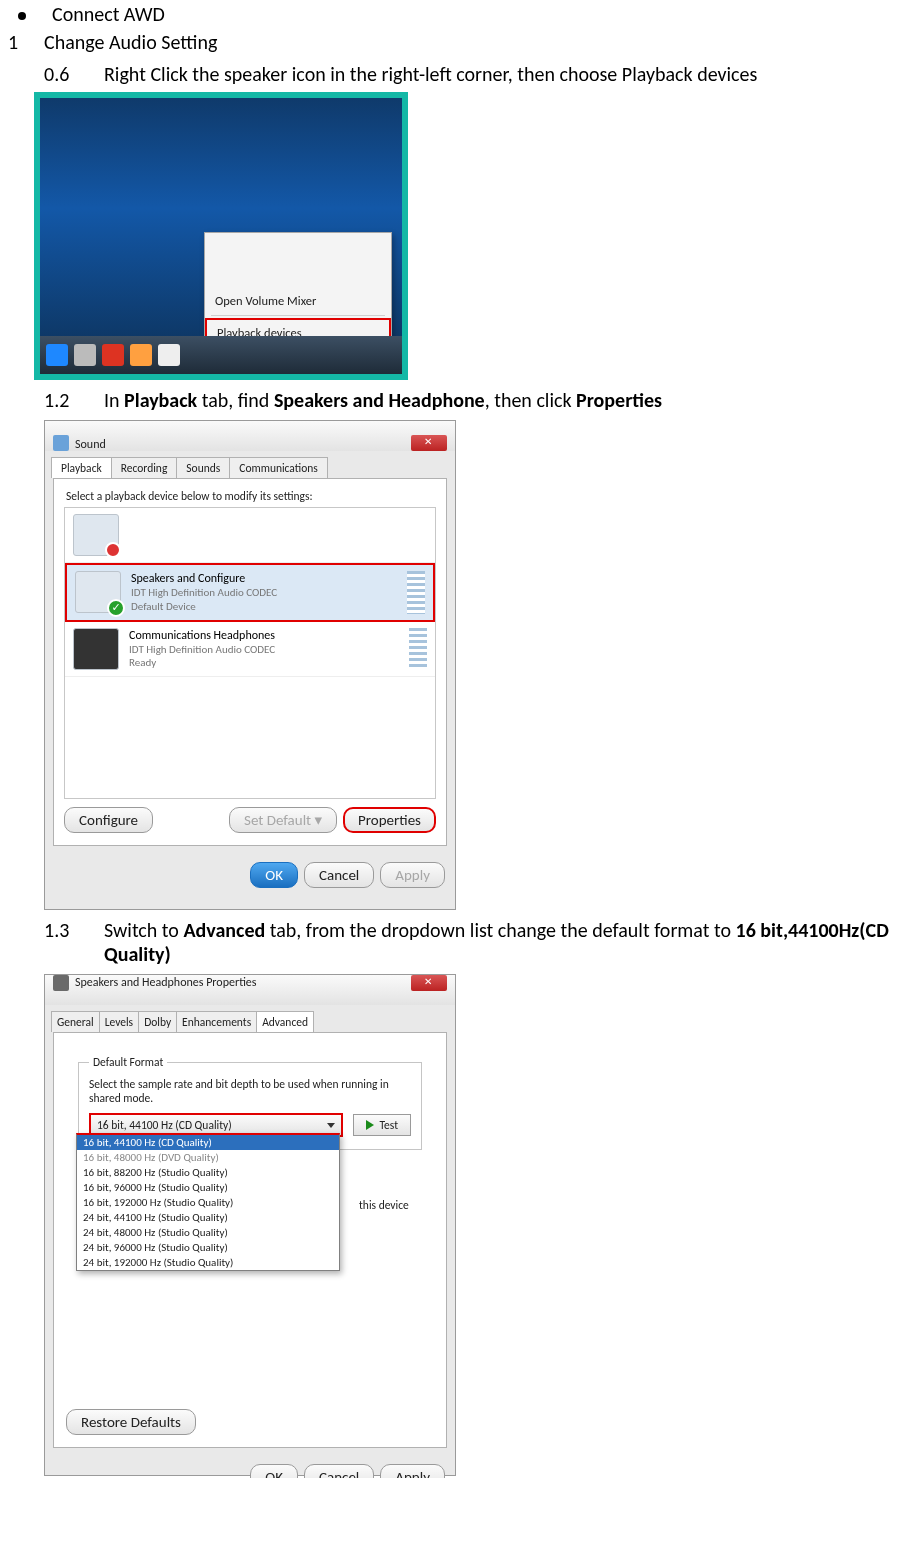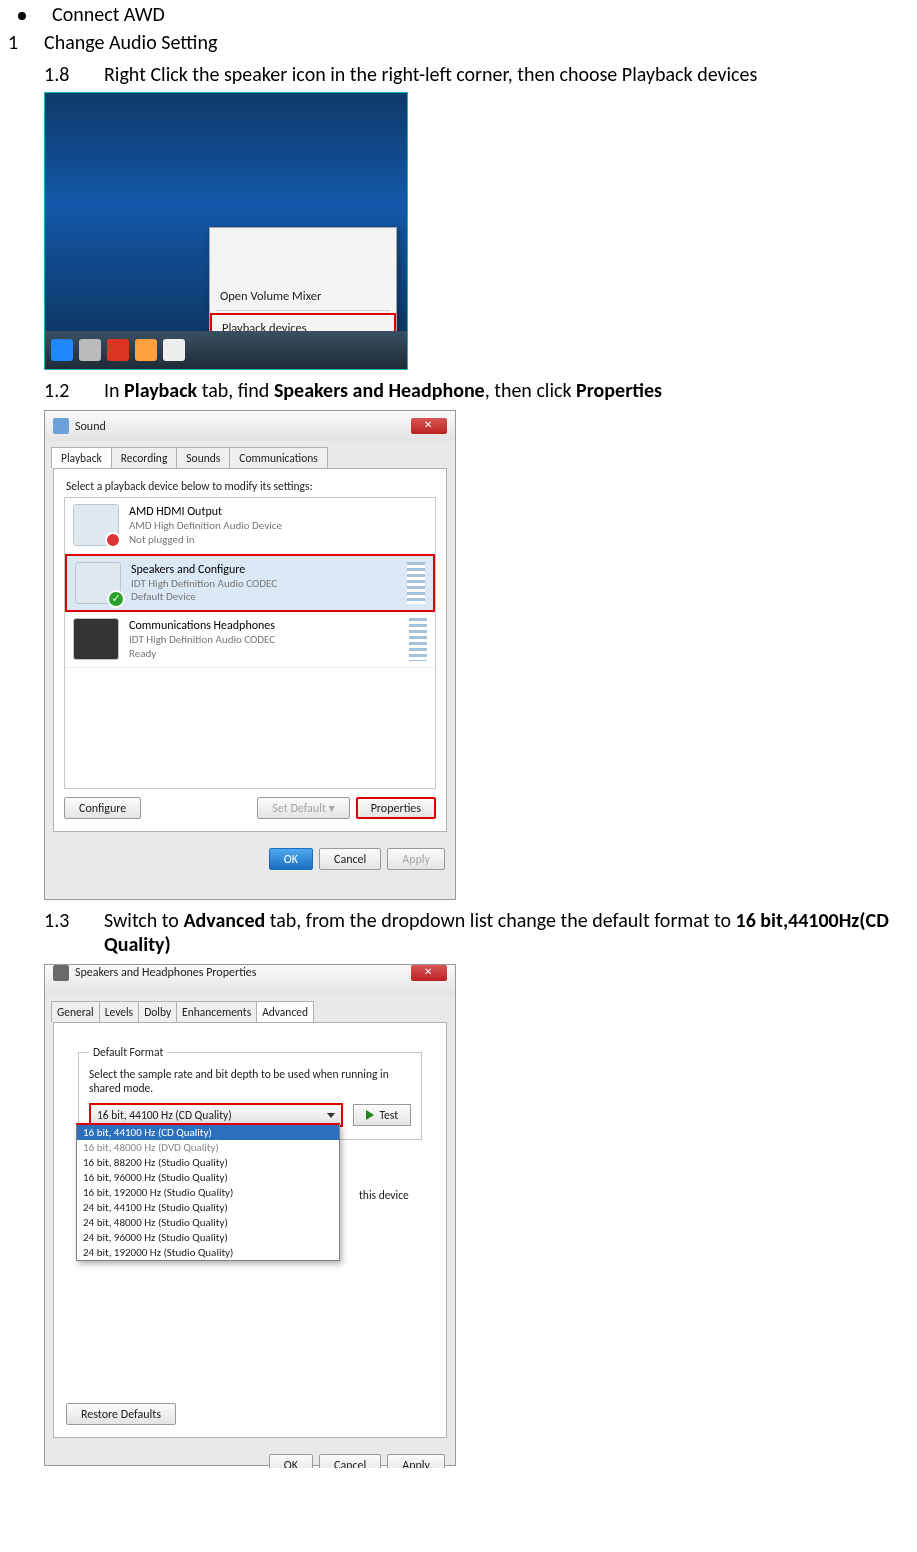--- a/index.html
+++ b/index.html
@@ -6,38 +6,38 @@
   .bullet-row{display:flex;align-items:flex-start;margin:0 0 4px 0}
   .bullet{width:8px;height:8px;border-radius:50%;background:#000;margin:10px 26px 0 10px;flex:0 0 8px}
   .num-row{display:flex;margin:0 0 4px 0}
   .num{width:36px;flex:0 0 36px;text-align:left}
   .step-row{display:flex;margin:8px 0 6px 36px}
   .step-num{width:60px;flex:0 0 60px}
   .step-body{flex:1}
   .step-body b{font-weight:700}
 
   
-  .scr1{width:362px;height:276px;margin-left:36px;position:relative;background:#c4b5fd;border:1px solid #14b8a6;overflow:hidden}
+  .scr1{width:362px;height:276px;margin-left:26px;position:relative;background:#c4b5fd;border:6px solid #14b8a6;overflow:hidden}
   .scr1 .wp{position:absolute;inset:0;background:linear-gradient(180deg,#0f3a6b,#1358a8 40%,#0c2f55)}
   .scr1 .taskbar{position:absolute;left:0;right:0;bottom:0;height:38px;background:linear-gradient(#3c4f63,#1e2b38);display:flex;align-items:center;padding-left:6px}
   .scr1 .ticon{width:22px;height:22px;border-radius:3px;background:#223344;margin-right:6px}
   .scr1 .ticon.a{background:#1e88ff}
   .scr1 .ticon.b{background:#bbb}
   .scr1 .ticon.c{background:#dd3322}
   .scr1 .ticon.d{background:#ffa040}
   .scr1 .ticon.e{background:#eee}
   .scr1 .ctx{position:absolute;left:164px;top:134px;width:186px;background:#f4f4f4;border:1px solid #a7a7a7;box-shadow:2px 3px 6px rgba(0,0,0,.3);font-size:12.5px;color:#222}
   .scr1 .ctx .hdr{height:55px}
   .scr1 .ctx .mi{padding:5px 10px;cursor:default}
   .scr1 .ctx .mi.sel{border:2px solid #e00000}
   .scr1 .ctx .sep{height:1px;background:#d0d0d0;margin:2px 6px}
 
   
   .scr2{width:410px;height:488px;margin:8px 0 8px 36px;background:#e9e9e9;border:1px solid #9a9a9a;position:relative;font-size:12px;color:#222}
-  .scr2 .titlebar{height:30px;background:linear-gradient(#fafafa,#e3e3e3);display:flex;align-items:center;padding:0 8px}
+  .scr2 .titlebar{height:30px;background:linear-gradient(#fafafa,#e3e3e3);display:flex;align-items:flex-end;padding:0 8px}
   .scr2 .titlebar .ticonimg{width:16px;height:16px;background:#6aa2d9;border-radius:2px;margin-right:6px}
   .scr2 .titlebar .ttl{flex:1;font-size:12px}
   .scr2 .closebtn{width:36px;height:16px;background:linear-gradient(#d95555,#b22);border-radius:2px;position:relative}
   .scr2 .closebtn:before{content:"✕";color:#fff;font-size:10px;position:absolute;left:13px;top:0}
   .scr2 .tabbar{display:flex;padding:6px 6px 0 6px;font-size:11.5px}
   .scr2 .tab{padding:3px 9px;background:#efefef;border:1px solid #b1b1b1;border-bottom:none;margin-right:-1px}
   .scr2 .tab.active{background:#fff}
   .scr2 .panel{margin:0 8px 8px 8px;background:#fff;border:1px solid #b1b1b1;padding:10px 10px 12px 10px}
   .scr2 .instr{font-size:11.5px;margin:0 0 4px 2px}
   .scr2 .devlist{border:1px solid #c7c7c7;height:290px}
@@ -45,21 +45,21 @@
   .scr2 .dev .dicon{width:44px;height:40px;flex:0 0 44px;background:#dfe7ef;border:1px solid #bcc4cc;border-radius:3px;margin-right:10px;position:relative}
   .scr2 .dev .dicon.hdmi:after{content:"";position:absolute;right:-3px;bottom:-3px;width:12px;height:12px;background:#d33;border-radius:50%;border:2px solid #fff}
   .scr2 .dev .dicon.def:after{content:"✓";position:absolute;right:-5px;bottom:-5px;width:14px;height:14px;background:#27a12c;border-radius:50%;color:#fff;font-size:11px;line-height:14px;text-align:center;border:2px solid #fff}
   .scr2 .dev .dicon.hp{background:#333}
   .scr2 .dev .txt{line-height:1.25}
   .scr2 .dev .nm{font-size:12px;color:#000}
   .scr2 .dev .sub{font-size:11px;color:#777}
   .scr2 .dev.sel{background:#dbe8f5;border:2px solid #e00000}
   .scr2 .dev .lvl{width:18px;margin-left:auto;background:repeating-linear-gradient(180deg,#a7c3dc 0 3px,#fff 3px 6px)}
   .scr2 .bottombtns{display:flex;gap:6px;margin-top:8px}
-  .btn{border:1px solid #9a9a9a;background:linear-gradient(#fbfbfb,#e4e4e4);padding:3px 14px;font-size:12px;border-radius:2px}
+  .btn{border:1px solid #9a9a9a;background:linear-gradient(#fbfbfb,#e4e4e4);padding:3px 14px;font-size:15px;border-radius:10px}
   .btn.primary{background:linear-gradient(#4fa8f0,#1a6fc0);color:#fff;border-color:#1a6fc0}
   .btn.dis{color:#a7a7a7}
   .scr2 .propbtn{border:2px solid #e00000;padding:2px 13px}
   .scr2 .dlgbtns{display:flex;justify-content:flex-end;gap:6px;padding:8px 10px}
 
   
   .scr3{width:410px;height:500px;margin:8px 0 0 36px;background:#e9e9e9;border:1px solid #9a9a9a;position:relative;font-size:12px;color:#222}
   .scr3 .titlebar{height:30px;background:linear-gradient(#fafafa,#e3e3e3);display:flex;align-items:flex-start;padding:0 8px}
   .scr3 .titlebar .ticonimg{width:16px;height:16px;background:#6a6a6a;border-radius:2px;margin-right:6px}
   .scr3 .titlebar .ttl{flex:1;font-size:12px}
@@ -88,21 +88,21 @@
   <span class="bullet"></span>
   <span>Connect AWD</span>
 </div>
 
 <div class="num-row">
   <span class="num">1</span>
   <span>Change Audio Setting</span>
 </div>
 
 <div class="step-row">
-  <span class="step-num">1.8</span>
+  <span class="step-num">0.6</span>
   <span class="step-body">Right Click the speaker icon in the right-left corner, then choose Playback devices</span>
 </div>
 
 <div class="scr1">
   <div class="wp"></div>
   <div class="ctx">
     <div class="hdr"></div>
     <div class="mi">Open Volume Mixer</div>
     <div class="sep"></div>
     <div class="mi sel">Playback devices</div>
@@ -136,25 +136,20 @@
     <div class="tab active">Playback</div>
     <div class="tab">Recording</div>
     <div class="tab">Sounds</div>
     <div class="tab">Communications</div>
   </div>
   <div class="panel">
     <div class="instr">Select a playback device below to modify its settings:</div>
     <div class="devlist">
       <div class="dev">
         <div class="dicon hdmi"></div>
-        <div class="txt">
-          <div class="nm">AMD HDMI Output</div>
-          <div class="sub">AMD High Definition Audio Device</div>
-          <div class="sub">Not plugged in</div>
-        </div>
       </div>
       <div class="dev sel">
         <div class="dicon def"></div>
         <div class="txt">
           <div class="nm">Speakers and Configure</div>
           <div class="sub">IDT High Definition Audio CODEC</div>
           <div class="sub">Default Device</div>
         </div>
         <div class="lvl"></div>
       </div>

